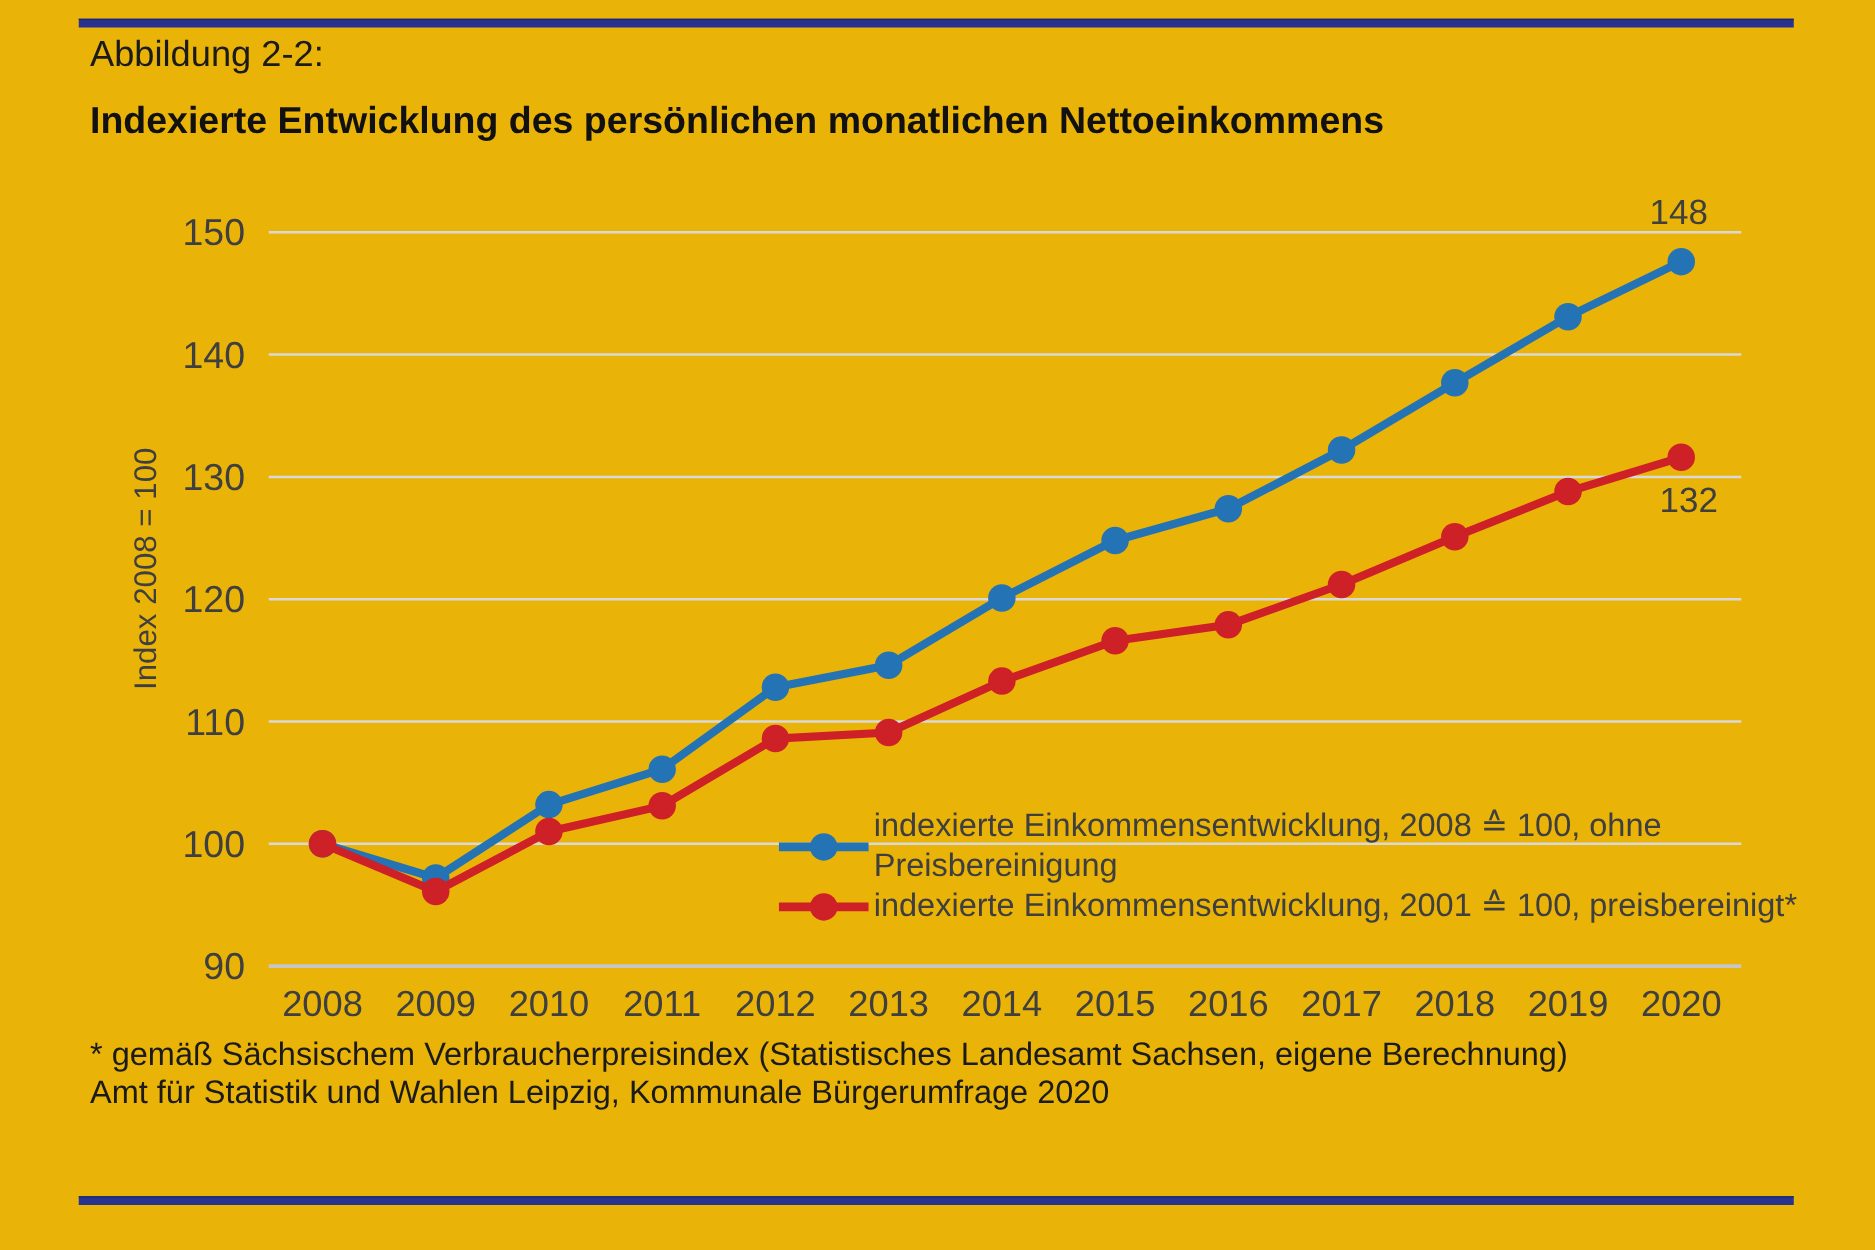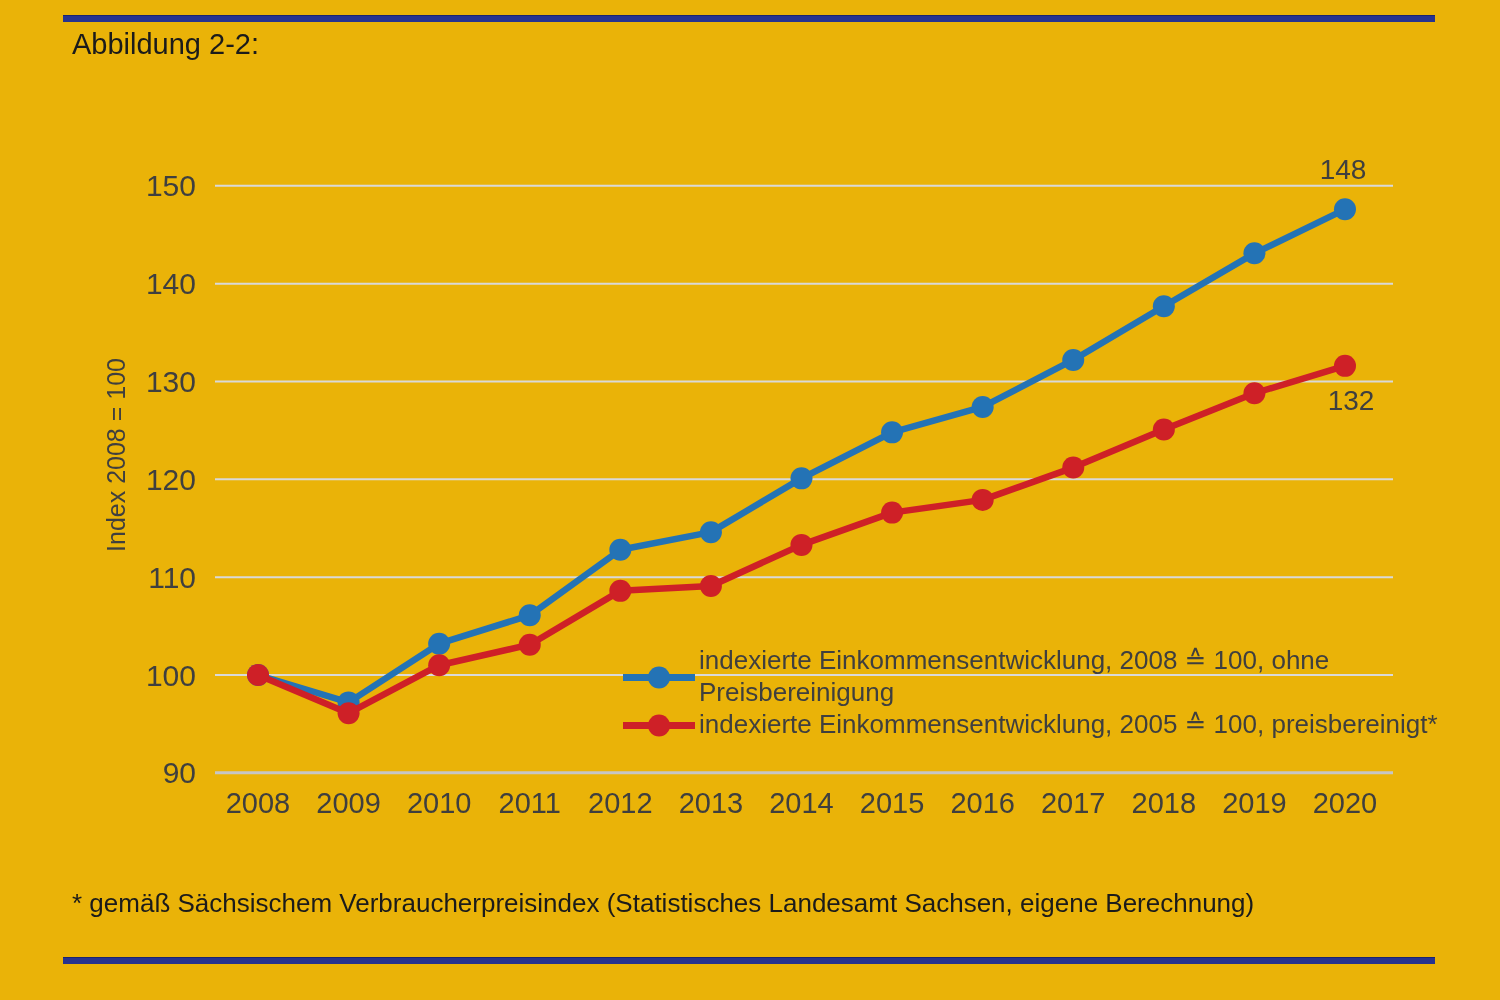--- a/index.html
+++ b/index.html
@@ -60,34 +60,35 @@
   .legend-label {
     margin-left: 4px;
     font-size: 26px;
     line-height: 32px;
     color: #3F3F3F;
   }
   .legend-label.wrap { width: 680px; }
   .legend-label.nowrap { white-space: nowrap; }
   #footnotes {
     position: absolute;
-    left: 72px; top: 888px;
+    left: 72px; top: 828px;
     font-size: 26px;
     line-height: 30px;
     color: #1b1b1b;
   }
 </style>
 </head>
 <body>
 
 <div id="page">
 
   <div id="rule-top" class="rule" style="background: rgb(39, 51, 143);"></div>
 
   <div id="figure-label">Abbildung 2-2:</div>
+  <div id="page-title">Indexierte Entwicklung des persönlichen monatlichen Nettoeinkommens</div>
 
   <svg id="chart-svg" viewBox="0 0 1500 1000">
       <line x1="215" y1="772.833" x2="1393" y2="772.833" stroke="#C6C6C6" stroke-width="3"></line>
       <text x="196" y="783.333" text-anchor="end" font-size="30">90</text>
       <line x1="215" y1="675" x2="1393" y2="675" stroke="#D9D9D9" stroke-width="2"></line>
       <text x="196" y="685.5" text-anchor="end" font-size="30">100</text>
       <line x1="215" y1="577.167" x2="1393" y2="577.167" stroke="#D9D9D9" stroke-width="2"></line>
       <text x="196" y="587.667" text-anchor="end" font-size="30">110</text>
       <line x1="215" y1="479.334" x2="1393" y2="479.334" stroke="#D9D9D9" stroke-width="2"></line>
       <text x="196" y="489.834" text-anchor="end" font-size="30">120</text>
@@ -149,23 +150,24 @@
           <line x1="0" y1="13.5" x2="72" y2="13.5" stroke="#2473B5" stroke-width="7"></line>
           <circle cx="36" cy="13.5" r="11" fill="#2473B5"></circle>
         </svg>
       <div class="legend-label wrap">indexierte Einkommensentwicklung, 2008 ≙ 100, ohne Preisbereinigung</div>
     </div>
     <div class="legend-row">
       <svg class="legend-marker" width="72" height="27">
           <line x1="0" y1="13.5" x2="72" y2="13.5" stroke="#CE2027" stroke-width="7"></line>
           <circle cx="36" cy="13.5" r="11" fill="#CE2027"></circle>
         </svg>
-      <div class="legend-label nowrap">indexierte Einkommensentwicklung, 2005 ≙ 100, preisbereinigt*</div>
+      <div class="legend-label nowrap">indexierte Einkommensentwicklung, 2001 ≙ 100, preisbereinigt*</div>
     </div>
   </div>
 
   <div id="footnotes">
     <div>* gemäß Sächsischem Verbraucherpreisindex (Statistisches Landesamt Sachsen, eigene Berechnung)</div>
+    <div>Amt für Statistik und Wahlen Leipzig, Kommunale Bürgerumfrage 2020</div>
   </div>
 
   <div id="rule-bottom" class="rule" style="background: rgb(39, 51, 143);"></div>
 
 </div>
 
 </body></html>

